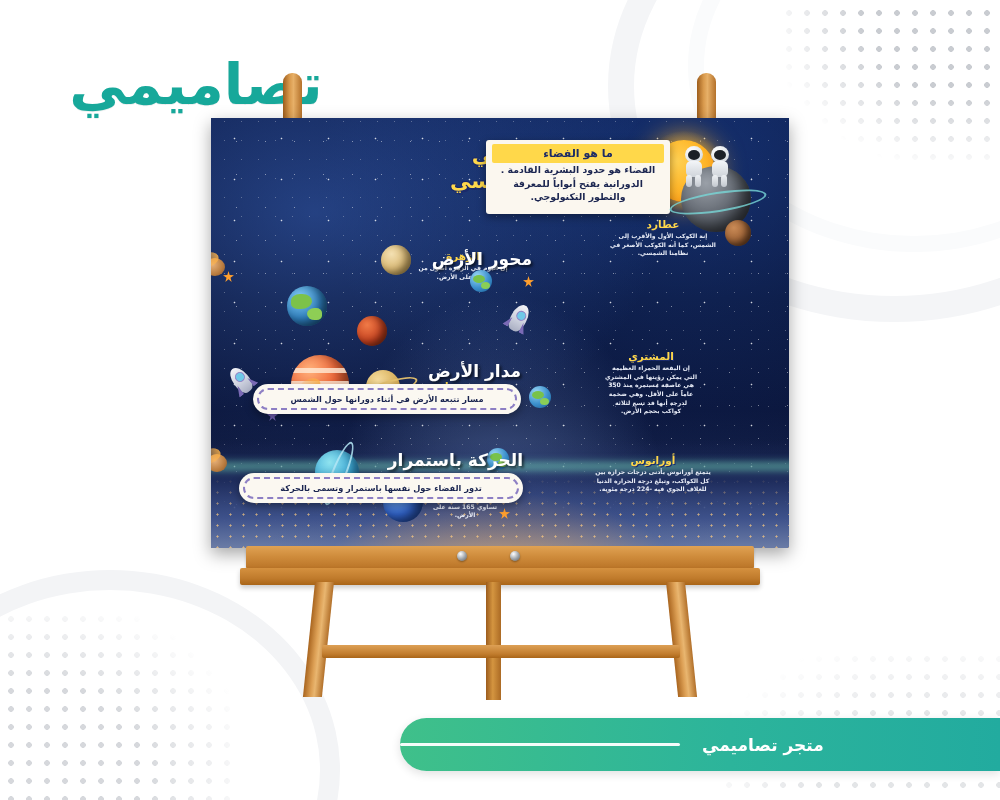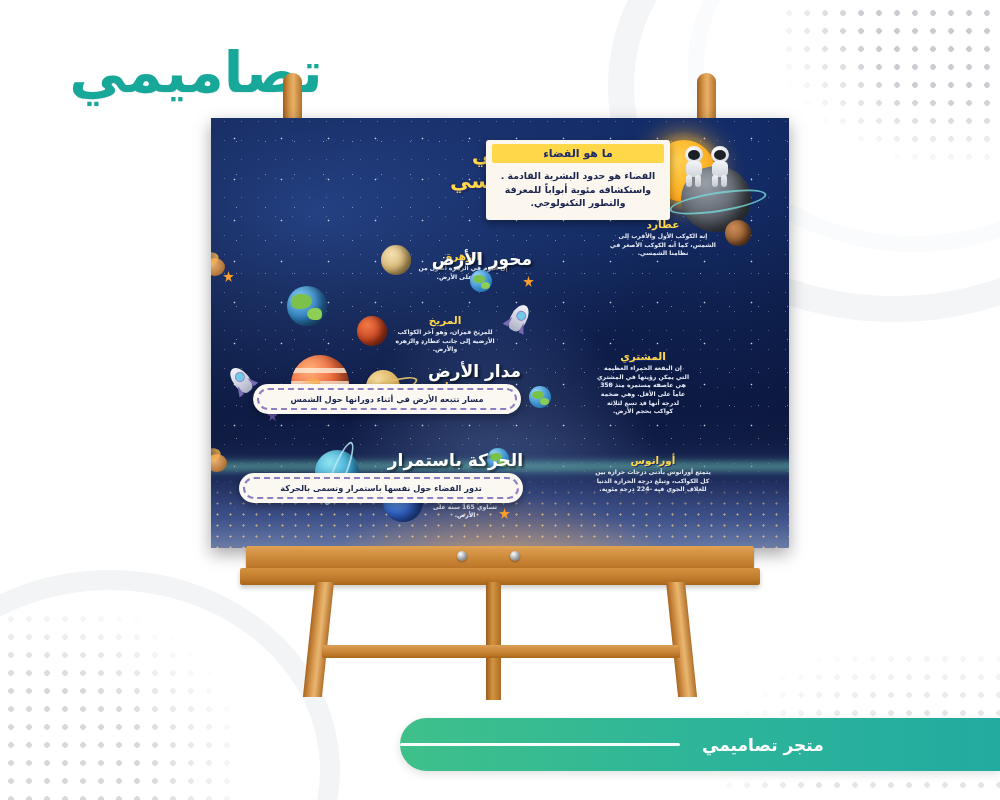--- a/index.html
+++ b/index.html
@@ -27,21 +27,21 @@
             mask-image:radial-gradient(ellipse at 70% 85%, #000 42%, transparent 80%);}
 
   .swoosh{position:absolute;pointer-events:none;border-radius:50%;
     border:1px solid #eef0f2;}
   .sw1{right:-180px;top:-150px;width:520px;height:420px;border-width:26px;border-color:#f4f5f7;}
   .sw2{right:-140px;top:-120px;width:420px;height:340px;border-width:16px;border-color:#fafbfc;}
   .sw3{left:-120px;bottom:-170px;width:420px;height:360px;border-width:20px;border-color:#f3f4f6;}
 
   
   .logo{
-    position:absolute;left:86px;top:26px;width:220px;height:92px;
+    position:absolute;left:86px;top:38px;width:220px;height:92px;
     display:flex;align-items:center;justify-content:center;
     color:#17a89a;font-size:57px;font-weight:bold;
     direction:rtl;letter-spacing:-1px;
     text-shadow:0 1px 0 rgba(0,0,0,.06);
   }
   .wood{position:absolute;border-radius:3px;}
   .mast-l{left:283px;top:73px;width:19px;height:120px;
     background:linear-gradient(90deg,#9d5d1c,#d99a4d 35%,#e7b068 55%,#b4712a 100%);
     border-radius:9px 9px 0 0;}
   .mast-r{left:697px;top:73px;width:19px;height:120px;
@@ -153,21 +153,21 @@
     border:2.2px solid rgba(180,230,245,.85);border-radius:50%;transform:rotate(-68deg);}
   .p-neptune{left:172px;top:364px;width:40px;height:40px;
     background:radial-gradient(circle at 34% 28%, #7fb6f2, #3163c9 55%, #1b3c8d 100%);
     box-shadow:inset -6px -4px 10px rgba(0,0,0,.45);}
 
   
   .space-card{position:absolute;left:275px;top:22px;width:166px;
     background:#fbf7ef;border-radius:3px;padding:6px 9px 10px;direction:rtl;text-align:center;
     box-shadow:0 3px 8px rgba(0,0,0,.4);}
   .space-card .sc-title{background:#ffd84a;color:#1d2b66;font-weight:bold;font-size:11px;
-    padding:3px 6px;border-radius:2px;margin:-2px -3px 6px;}
+    padding:3px 6px;border-radius:2px;margin:-2px -3px 0;}
   .space-card .sc-body{color:#1b2550;font-weight:bold;font-size:9.4px;line-height:1.45;}
 
   
   .moon-scene{position:absolute;left:452px;top:18px;width:104px;height:98px;}
   .moon-ball{position:absolute;left:18px;top:30px;width:70px;height:66px;border-radius:50%;
     background:radial-gradient(circle at 36% 26%, #9aa0a8, #5c626b 55%, #32363d 100%);
     box-shadow:inset -8px -6px 14px rgba(0,0,0,.55);}
   .moon-ring{position:absolute;left:6px;top:56px;width:94px;height:16px;
     border:2px solid rgba(120,215,215,.8);border-radius:50%;transform:rotate(-9deg);}
   .astro{position:absolute;top:10px;width:22px;height:40px;}
@@ -253,21 +253,21 @@
   <div class="city-lights"></div>
 
   <div class="poster-title">
     <div>الكواكب في</div>
     <div>النظام الشمسي</div>
   </div>
   <div class="sun"></div>
 
   <div class="space-card">
     <div class="sc-title">ما هو الفضاء</div>
-    <div class="sc-body">الفضاء هو حدود البشرية القادمة . واستكشافه مئوية أبواباً للمعرفة والتطور التكنولوجي.</div>
+    <div class="sc-body">الفضاء هو حدود البشرية القادمة . الدورانية يفتح أبواباً للمعرفة والتطور التكنولوجي.</div>
   </div>
 
   <div class="moon-scene">
     <div class="moon-ball"></div>
     <div class="moon-ring"></div>
     <div class="astro astro-l">
       <div class="helmet"></div>
       <div class="visor"></div>
       <div class="body"></div>
       <div class="legA"></div>
@@ -300,25 +300,21 @@
   <div class="planet p-neptune"></div>
 
   <div class="pentry" style="right:70px;top:100px;width:112px">
     <div class="pname">عطارد</div>
     <div class="pdesc">إنه الكوكب الأول والأقرب إلى الشمس، كما أنه الكوكب الأصغر في نظامنا الشمسي.</div>
   </div>
   <div class="pentry" style="left:204px;top:132px;width:96px">
     <div class="pname">الزهرة</div>
     <div class="pdesc">إن اليوم في الزهرة أطول من اليوم على الأرض.</div>
   </div>
-  <div class="pentry" style="left:182px;top:196px;width:104px">
-    <div class="pname">المريخ</div>
-    <div class="pdesc">للمريخ قمران، وهو آخر الكواكب الأرضية إلى جانب عطارد والزهرة والأرض.</div>
-  </div>
-  <div class="pentry" style="right:100px;top:232px;width:92px">
+  <div class="pentry" style="right:92px;top:232px;width:92px">
     <div class="pname">المشتري</div>
     <div class="pdesc">إن البقعة الحمراء العظيمة التي يمكن رؤيتها في المشتري هي عاصفة مستمرة منذ 350 عاماً على الأقل. وهي ضخمة لدرجة أنها قد تسع لثلاثة كواكب بحجم الأرض.</div>
   </div>
   <div class="pentry" style="left:196px;top:262px;width:88px">
     <div class="pname">زحل</div>
     <div class="pdesc">يدور مدار زحل حول الشمس كل 29.4 سنة أرضية.</div>
   </div>
   <div class="pentry" style="right:78px;top:336px;width:116px">
     <div class="pname">أورانوس</div>
     <div class="pdesc">يتمتع أورانوس بأدنى درجات حرارة بين كل الكواكب، وتبلغ درجة الحرارة الدنيا للغلاف الجوي فيه -224 درجة مئوية.</div>

